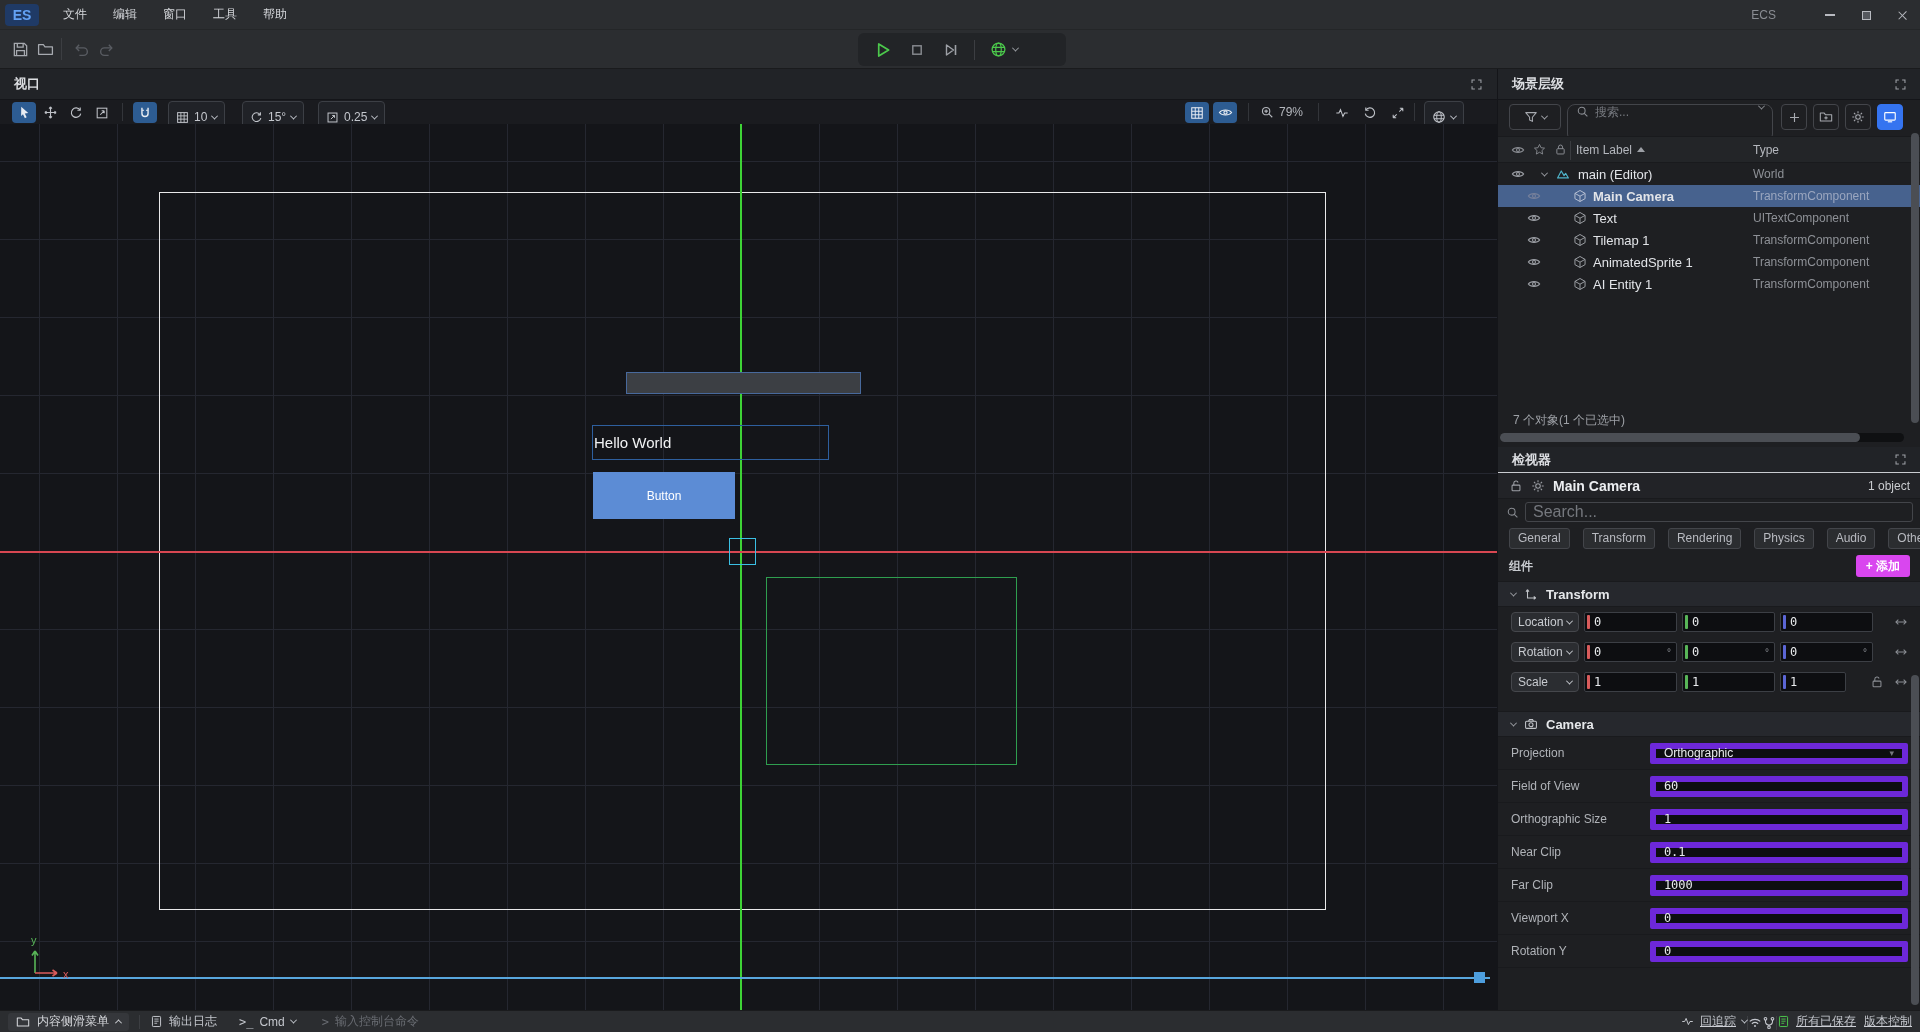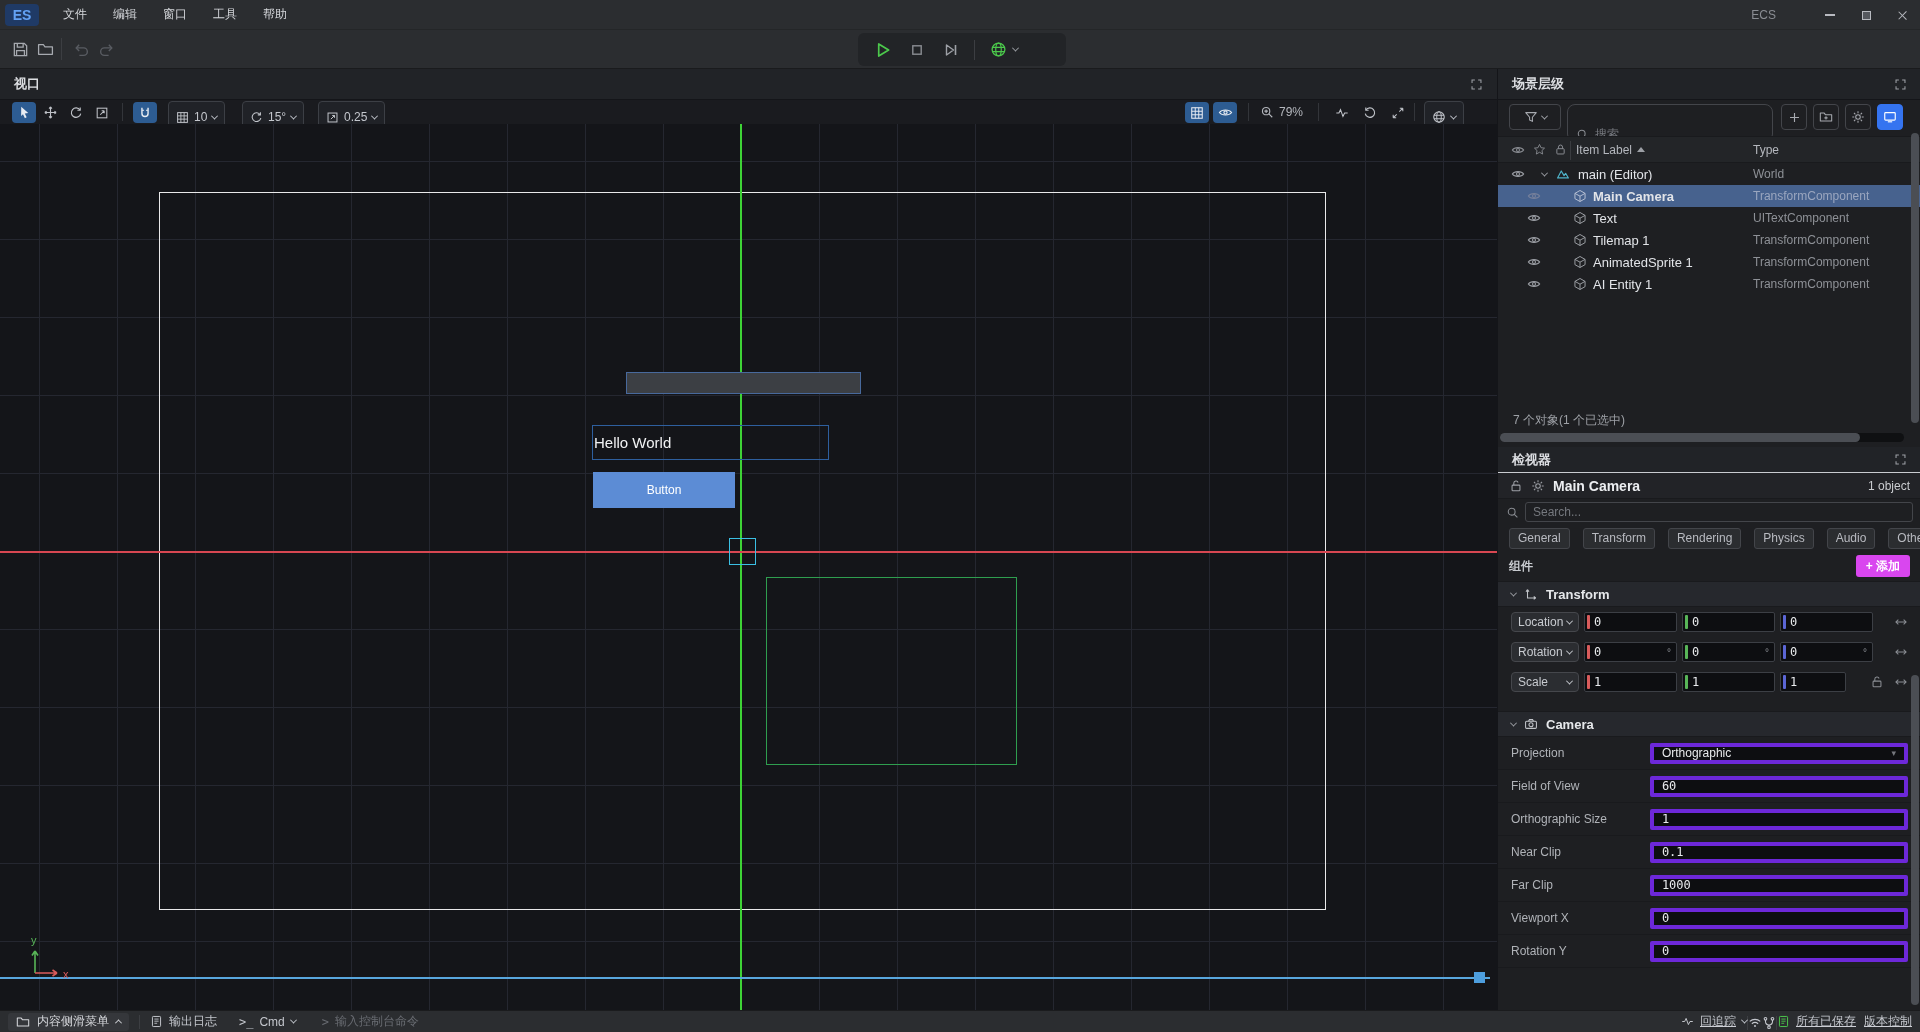--- a/index.html
+++ b/index.html
@@ -58,38 +58,38 @@
     background-size:78px 78px; background-position:39px 37px; overflow:hidden; }
   .world-rect { position:absolute; left:159px; top:68px; width:1167px; height:718px; border:1.6px solid #e9e9ea; }
   .vline-green { position:absolute; left:740px; top:0; width:2px; height:886px; background:#3ed336; }
   .hline-red { position:absolute; left:0; top:427px; width:1497px; height:2px; background:#d84752; }
   .hline-cyan { position:absolute; left:0; top:853px; width:1490px; height:1.6px; background:#58a6dd; }
   .cyan-handle { position:absolute; left:1474px; top:848px; width:11px; height:11px; background:#4d9ede; }
   .bar-gray { position:absolute; left:626px; top:248px; width:235px; height:22px; background:#3c3f44; border:1px solid #48699c; }
   .hello-box { position:absolute; left:592px; top:301px; width:237px; height:35px; border:1px solid #2e5f9e;
     display:flex; align-items:center; }
   .hello-box span { color:#f2f3f4; font-size:15px; padding-left:1px; }
-  .ui-button { position:absolute; left:593px; top:348px; width:142px; height:36px; background:#5c8cd5;
+  .ui-button { position:absolute; left:593px; top:348px; width:142px; height:47px; background:#5c8cd5;
     display:flex; align-items:center; justify-content:center; }
   .ui-button span { color:#fff; font-size:12px; }
   .sel-square { position:absolute; left:729px; top:414px; width:27px; height:27px; border:1.6px solid #3bbfe3; }
   .rect-green { position:absolute; left:766px; top:453px; width:251px; height:188px; border:1.2px solid #2f9e4f; }
   .gizmo { position:absolute; left:20px; top:808px; width:70px; height:55px; }
 
   
   .right { position:absolute; left:1497px; top:0; width:423px; height:941px; background:#1e1f22; border-left:1px solid #141519; }
 
   
   .hier { position:absolute; left:0; top:0; width:423px; height:378px; }
   .h-toolbar { position:relative; height:36px; }
   .hbtn { position:absolute; top:4px; height:26px; border:1px solid #43454a; border-radius:4px; background:transparent;
     display:flex; align-items:center; justify-content:center; color:#a7aab0; gap:4px; }
   .hbtn.blue { background:#3574f0; border-color:#3574f0; color:#fff; }
   .h-search { position:absolute; left:69px; top:4px; width:206px; height:38px; border:1px solid #43454a; border-radius:8px;
-    display:flex; align-items:flex-end; padding:0 8px; gap:6px; color:#8a8d93; }
+    display:flex; align-items:flex-start; padding:0 8px; gap:6px; color:#8a8d93; }
   .h-search input { flex:1; background:transparent; border:none; outline:none; color:#ced0d6; font-size:12px; min-width:0; }
   .h-search input::placeholder { color:#75787e; }
   .h-header { position:relative; height:27px; background:#232528; border-top:1px solid #191a1d; border-bottom:1px solid #191a1d;
     display:flex; align-items:center; color:#b4b7bd; }
   .h-header .hic { position:absolute; display:flex; color:#8a8d93; }
   .h-col-label { position:absolute; left:78px; display:flex; align-items:center; gap:5px; }
   .sort-asc { width:0; height:0; border-left:4px solid transparent; border-right:4px solid transparent; border-bottom:5px solid #9da0a6; display:inline-block; }
   .h-col-type { position:absolute; left:255px; }
   .h-colsep { position:absolute; left:72px; top:4px; width:1px; height:19px; background:#3a3c40; }
   .hrow { position:relative; height:22px; display:flex; align-items:center; font-size:13px; color:#e2e4e8; }
@@ -108,21 +108,21 @@
 
   
   .insp { position:absolute; left:0; top:378px; width:423px; height:563px; background:#1e1f22; }
   .insp .panel-title { border-bottom:1px solid #caccd0; height:26px; }
   .i-objheader { position:relative; height:26px; background:#222327; display:flex; align-items:center; padding:0 11px; gap:8px;
     border-bottom:1px solid #191a1d; }
   .i-objheader .objname { font-weight:bold; font-size:14px; color:#eceef1; }
   .i-objheader .objcount { margin-left:auto; color:#caccd0; }
   .i-search { position:relative; height:26px; display:flex; align-items:center; padding:0 8px; gap:6px; color:#8a8d93; }
   .i-search input { flex:1; height:20px; background:transparent; border:1px solid #43454a; border-radius:3px; outline:none;
-    color:#ced0d6; font-size:12px; padding:0 7px; }
+    color:#ced0d6; font-size:16px; padding:0 7px; }
   .i-search input::placeholder { color:#75787e; }
   .i-tabs { position:relative; height:26px; display:flex; align-items:center; gap:13px; padding:0 11px; }
   .i-tab { height:21px; padding:0 8px; display:flex; align-items:center; background:#2b2d30; border:1px solid #43454a;
     border-radius:3px; color:#b8bac0; }
   .i-tab.act { background:#3574f0; border-color:#3574f0; color:#fff; font-weight:bold; }
   .i-comp { position:relative; height:30px; display:flex; align-items:center; padding:0 11px; }
   .i-comp .clabel { font-weight:bold; color:#c8cbd0; }
   .addbtn { margin-left:auto; height:22px; padding:0 10px; background:#d946ef; border-radius:3px; color:#fff;
     display:flex; align-items:center; font-weight:bold; }
   .sec-header { position:relative; height:26px; background:#26282d; display:flex; align-items:center; gap:8px; padding:0 13px;
@@ -142,21 +142,21 @@
   .mobrow { position:relative; height:30px; display:flex; align-items:center; padding:0 13px; }
   .mobrow .mlabel { width:74px; color:#9da0a6; }
   .seg { display:flex; }
   .seg span { width:102px; height:23px; display:flex; align-items:center; justify-content:center; color:#8e9196;
     background:#27292d; border:1px solid #3c3f45; border-left:none; }
   .seg span:first-child { border-left:1px solid #3c3f45; border-radius:3px 0 0 3px; }
   .seg span:last-child { border-radius:0 3px 3px 0; }
   .seg span.act { background:#47494f; color:#fff; font-weight:bold; }
   .prow { position:relative; height:33px; display:flex; align-items:center; padding:0 13px; border-bottom:1px solid #191a1d; }
   .prow .plabel { width:140px; color:#b0b3b8; }
-  .pfield { position:relative; width:260px; height:21px; background:#0d0e11; border:4px solid #6d28d9; border-radius:2px;
+  .pfield { position:relative; width:260px; height:21px; background:#0d0e11; border:6px solid #6d28d9; border-radius:2px;
     display:flex; align-items:center; padding:0 8px; }
   .pfield .pval { color:#e8eaec; font-family:"DejaVu Sans Mono", monospace; font-size:12px; }
   .pfield.dd .pval { font-family:"Liberation Sans", sans-serif; }
   .pfield .ddc { margin-left:auto; color:#75787e; font-size:9px; }
   .i-vscroll { position:absolute; right:2px; top:228px; width:8px; height:330px; border-radius:4px; background:#4b4e54; }
 
   
   .statusbar { position:absolute; left:0; top:1010px; width:1920px; height:22px; background:#2b2d30;
     border-top:1px solid #1a1b1d; display:flex; align-items:center; font-size:12px; }
   .sb-left { display:flex; align-items:center; gap:10px; margin-left:8px; }

